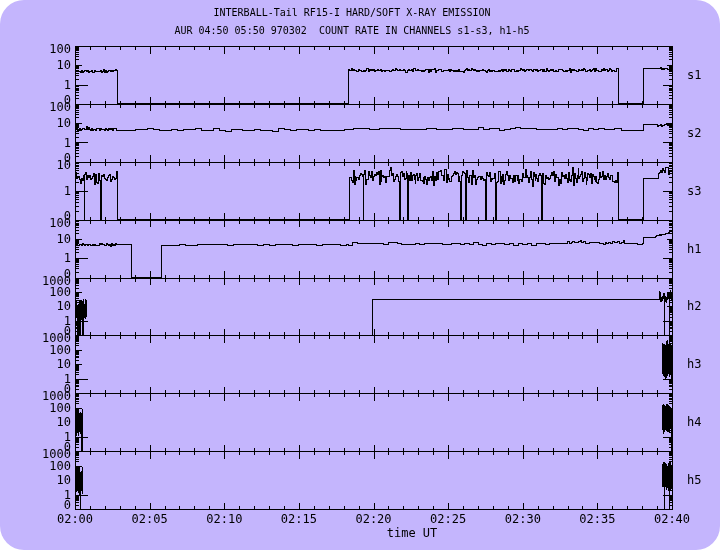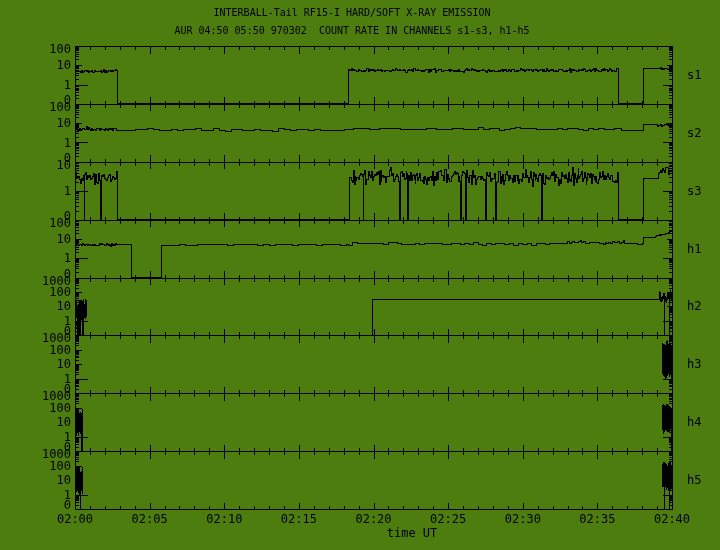--- a/index.html
+++ b/index.html
@@ -1,16 +1,16 @@
 <!DOCTYPE html>
 <html><head>
 <meta charset="utf-8">
 <style>
   html,body{margin:0;padding:0;background:#ffffff;}
-  .stage{position:relative;width:720px;height:550px;background:#4d7c0f;overflow:hidden;}
+  .stage{position:relative;width:720px;height:550px;background:#c4b5fd;overflow:hidden;border-radius:24px;}
   text{font-family:"DejaVu Sans Mono",monospace;fill:#000;white-space:pre;}
   .title{font-size:10px;}
   .ticklab{font-size:12px;}
   .chanlab{font-size:12px;}
   .frame{fill:none;stroke:#000;stroke-width:1;shape-rendering:crispEdges;}
   .tick{stroke:#000;stroke-width:1;shape-rendering:crispEdges;}
   .trace{fill:none;stroke:#000;stroke-width:1;shape-rendering:crispEdges;}
 </style>
 </head>
 <body>

